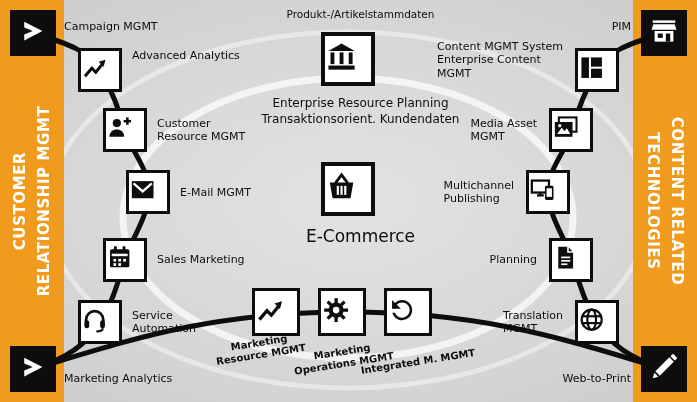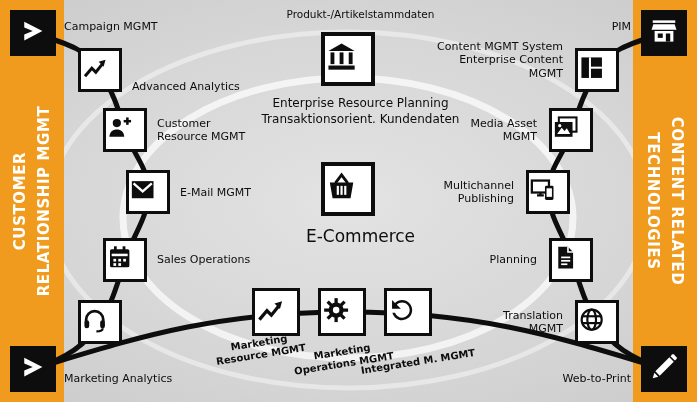--- a/index.html
+++ b/index.html
@@ -14,21 +14,21 @@
   .vside{position:absolute;top:0;height:100%;width:64px;display:flex;align-items:center;justify-content:center;z-index:3;}
   .vside .inner{white-space:nowrap;text-align:center;color:#fff;font-weight:700;font-size:15px;letter-spacing:.6px;line-height:1.6;}
   .vside.left{left:0}.vside.left .inner{transform:rotate(-90deg);}
   .vside.right{right:0}.vside.right .inner{transform:rotate(90deg);}
   .corner{position:absolute;width:46px;height:46px;background:var(--ink,#0d0d0d);display:flex;align-items:center;justify-content:center;z-index:4;}
   .corner svg{width:30px;height:30px;}
   .node{position:absolute;background:#fff;border:3px solid var(--ink,#0d0d0d);box-sizing:border-box;display:flex;align-items:center;justify-content:center;z-index:4;}
   .n44{width:44px;height:44px}.n48{width:48px;height:48px}.n54{width:54px;height:54px}
   .node svg{width:72%;height:72%;}
   .lbl{position:absolute;font-weight:400;font-size:11px;line-height:1.22;white-space:pre-line;z-index:5;}
-  .lbl.right{text-align:right;}
+  .lbl.right{text-align:left;}
   .ctext{position:absolute;left:12px;width:100%;text-align:center;font-weight:400;z-index:5;}
   .slant{position:absolute;font-weight:700;font-size:10px;line-height:1.15;text-align:center;transform:rotate(-9deg);white-space:pre-line;z-index:5;}
 </style>
 </head>
 <body>
 
 <div class="stage">
 
   <div class="band left"></div>
   <div class="band right"></div>
@@ -136,25 +136,27 @@
   </div>
   <div class="node n44" style="left:78px;top:300px">
     <span><svg viewBox="0 0 24 24">
           <path d="M4.5 14 v-2 a7.5 7.5 0 0 1 15 0 v2" fill="none" stroke="#0d0d0d" stroke-width="2.4"></path>
           <rect x="3" y="12.5" width="4.2" height="7" rx="2" fill="#0d0d0d"></rect>
           <rect x="16.8" y="12.5" width="4.2" height="7" rx="2" fill="#0d0d0d"></rect>
           <path d="M19 19.5 c0 2-2.5 2.8-5.5 2.8" fill="none" stroke="#0d0d0d" stroke-width="2"></path>
         </svg></span>
   </div>
 
-  <div class="lbl" style="left:132px;top:80px">Advanced Analytics</div>
+  <div class="lbl" style="left:132px;top:49px">Advanced Analytics</div>
   <div class="lbl" style="left:157px;top:117px">Customer
 Resource MGMT</div>
   <div class="lbl" style="left:180px;top:186px">E-Mail MGMT</div>
-  <div class="lbl" style="left:157px;top:253px">Sales Operations</div>
+  <div class="lbl" style="left:157px;top:253px">Sales Marketing</div>
+  <div class="lbl" style="left:132px;top:309px">Service
+Automation</div>
 
   <div class="node n44" style="left:575px;top:48px">
     <span><svg viewBox="0 0 24 24">
           <rect x="3" y="3" width="18" height="18" fill="#0d0d0d"></rect>
           <g stroke="#fff" stroke-width="1.8">
             <line x1="10.5" y1="3" x2="10.5" y2="21"></line>
             <line x1="10.5" y1="12" x2="21" y2="12"></line>
           </g>
         </svg></span>
   </div>

